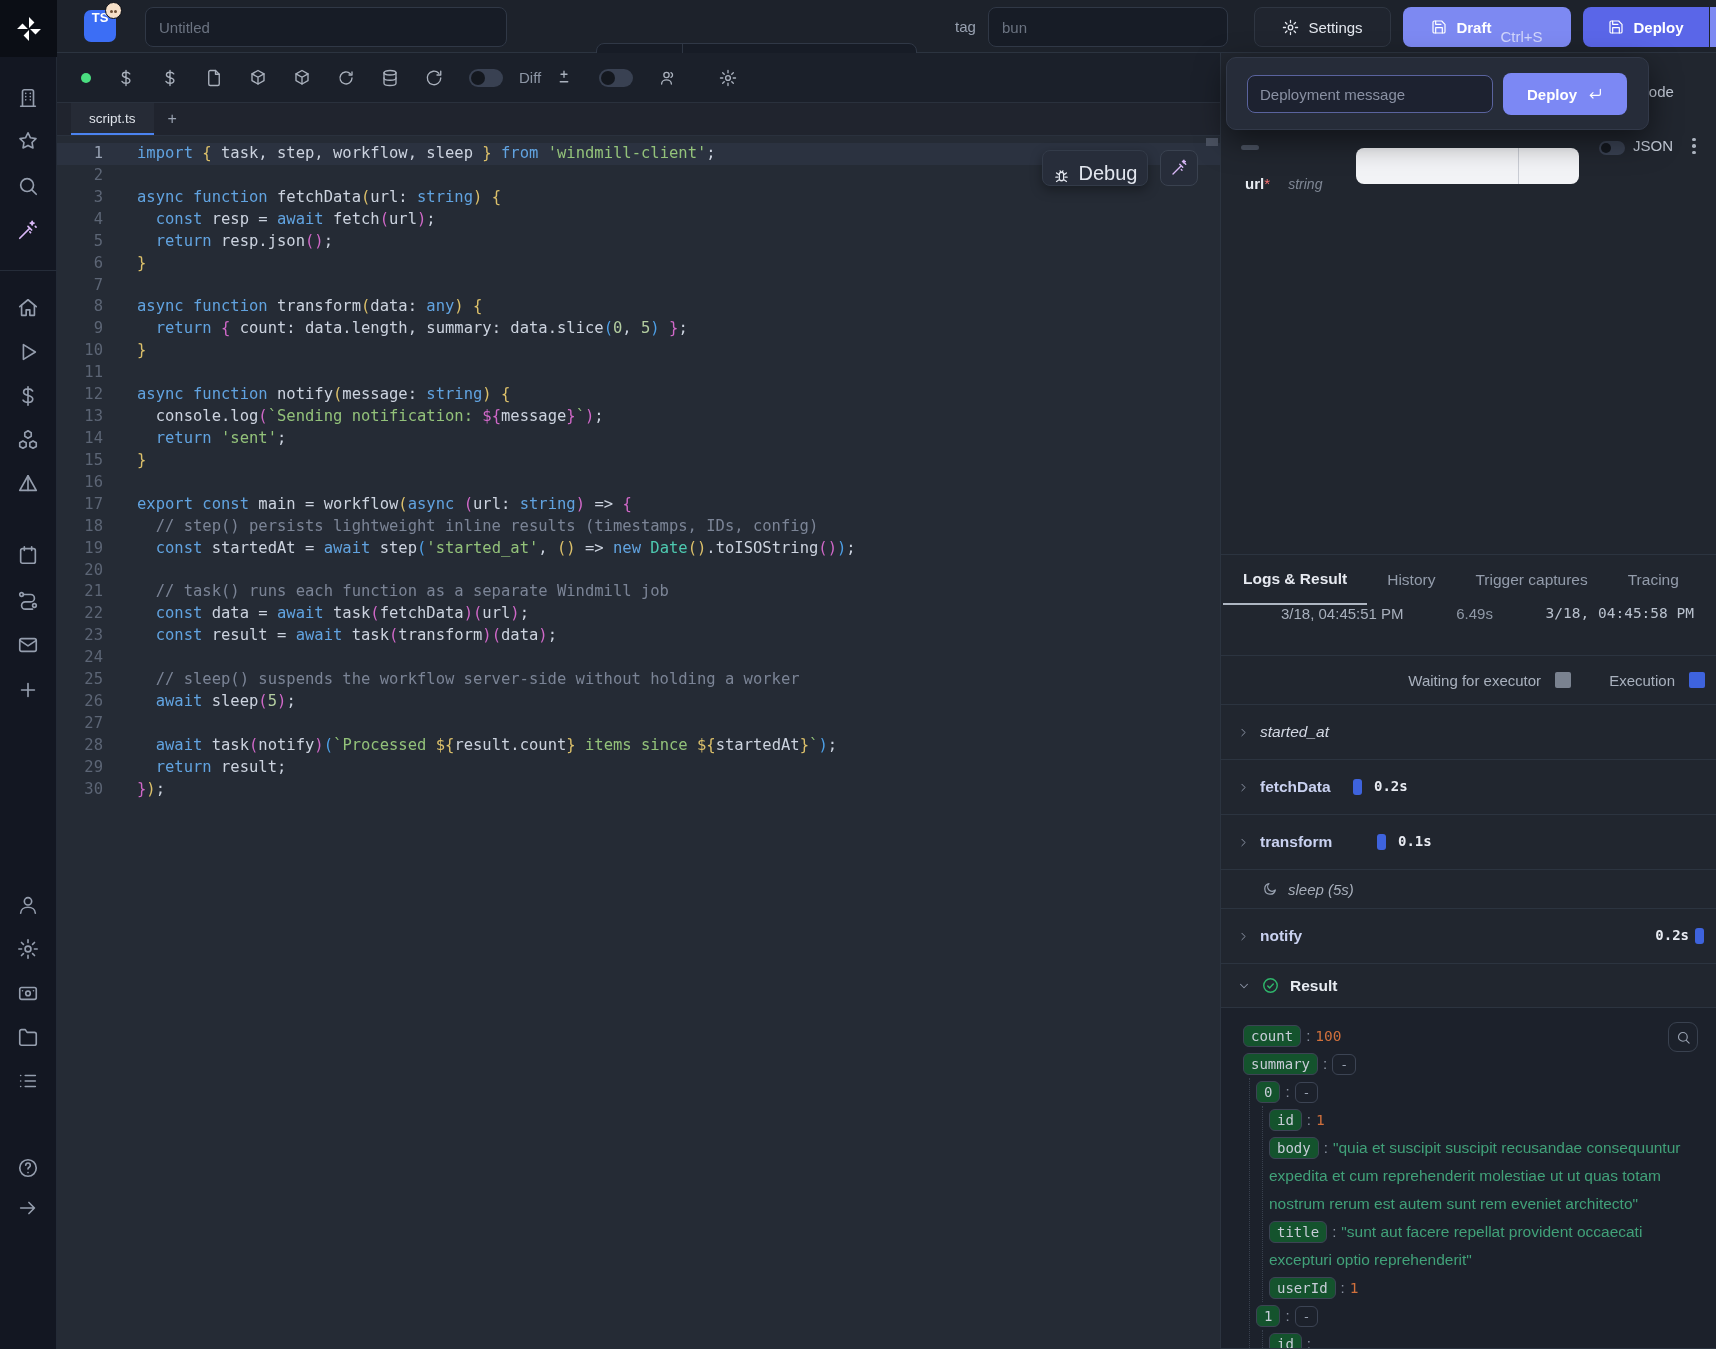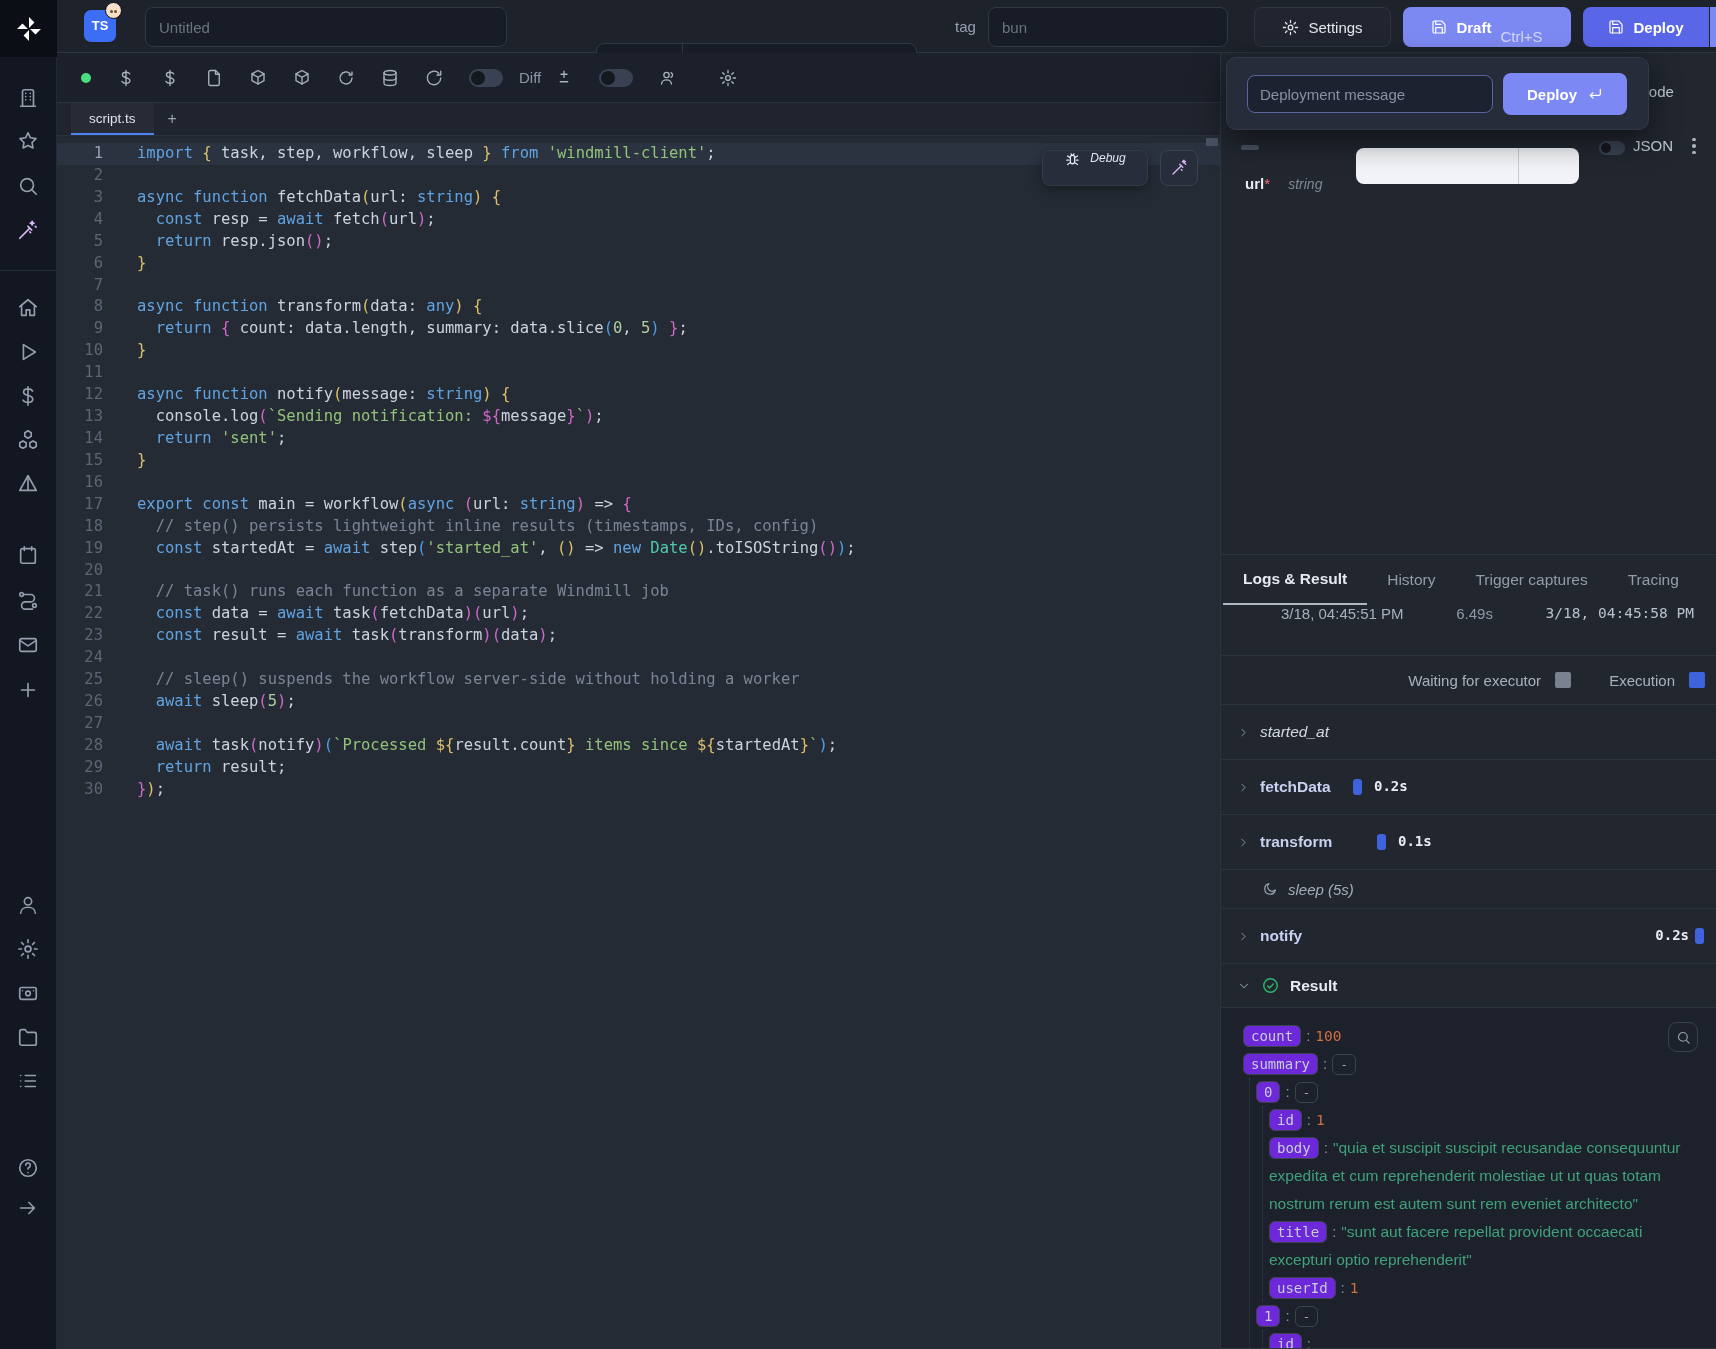--- a/index.html
+++ b/index.html
@@ -11,21 +11,21 @@
 
   
   #sidebar{position:absolute;left:0;top:0;width:57px;height:1349px;background:#131722;border-right:1px solid #232a36;z-index:5;}
   #logo-block{position:absolute;left:0;top:0;width:57px;height:57px;background:#0b0e15;display:flex;align-items:center;justify-content:center;}
   .side-ic{position:absolute;left:17px;width:22px;height:22px;color:#959eae;}
   .side-ic.active{color:#d9b8f7;}
   #side-sep{position:absolute;left:0;top:270px;width:57px;border-top:1px solid #252c39;}
 
   
   #topbar{position:absolute;left:57px;top:0;width:1659px;height:53px;background:#1d222b;border-bottom:1px solid #2c3440;}
-  #ts-badge{position:absolute;left:27px;top:10px;width:32px;height:32px;background:#3c6ef5;border-radius:7px;color:#fff;font-weight:bold;font-size:13px;display:flex;align-items:center;justify-content:center;padding-bottom:2px;}
+  #ts-badge{position:absolute;left:27px;top:10px;width:32px;height:32px;background:#3c6ef5;border-radius:7px;color:#fff;font-weight:bold;font-size:13px;display:flex;align-items:flex-start;justify-content:center;padding-bottom:2px;}
   #bun-badge{position:absolute;right:-6px;top:-8px;width:17px;height:17px;border-radius:50%;background:#f6e0c8;border:1px solid #0b0e15;}
   #bun-badge i{position:absolute;width:3px;height:3px;border-radius:50%;background:#6d4f35;top:7px;}
   #bun-badge i.l{left:4px}#bun-badge i.r{right:4px}
   .inp{background:#171c26;border:1px solid #303846;border-radius:8px;height:40px;color:#cfd5e0;font-size:15px;padding:0 13px;display:flex;align-items:center;}
   .ph{color:#6b7381;}
   #title-input{position:absolute;left:88px;top:7px;width:362px;}
   #path-group{position:absolute;left:539px;top:7px;width:321px;height:40px;background:#171c26;border:1px solid #303846;border-radius:8px;display:flex;align-items:center;margin-top:36px;}
   #path-left{display:flex;align-items:center;gap:9px;padding:0 15px;color:#dbe0e8;font-size:15px;height:100%;}
   #path-div{width:1px;height:100%;background:#2e3643;}
   #path-value{padding:0 14px;font-size:14.5px;color:#c6cdd8;}
@@ -54,21 +54,21 @@
   
   #editor{position:absolute;left:57px;top:136px;width:1163px;height:1213px;background:#252b35;overflow:hidden;}
   #code{padding-top:7px;font-family:"DejaVu Sans Mono",monospace;font-size:15.5px;white-space:pre;}
   .cl{display:flex;height:21.93px;line-height:21.93px;}
   .cl.active{background:#2b3240;}
   .ln{width:46px;text-align:right;color:#5c6575;flex:0 0 auto;user-select:none;}
   .cl.active .ln{color:#98a2b3;}
   .lt{padding-left:34px;}
   .tk-k{color:#61a3e0;} .tk-v{color:#ccd3df;} .tk-s{color:#93c27a;} .tk-c{color:#7b8496;}
   .tk-y{color:#dcc06a;} .tk-m{color:#d068c8;} .tk-b{color:#4d9fe6;} .tk-n{color:#b3cda0;} .tk-t{color:#4ec9b0;}
-  #debug-btn{position:absolute;left:985px;top:14px;width:106px;height:36px;background:#272d3a;border:1px solid #333b49;border-radius:8px;box-shadow:0 4px 12px rgba(0,0,0,.35);display:flex;align-items:flex-start;justify-content:center;gap:9px;font-size:12px;color:#e2e6ee;cursor:pointer;font-style:italic;}
+  #debug-btn{position:absolute;left:985px;top:14px;width:106px;height:36px;background:#272d3a;border:1px solid #333b49;border-radius:8px;box-shadow:0 4px 12px rgba(0,0,0,.35);display:flex;align-items:flex-end;justify-content:center;gap:9px;font-size:20px;color:#e2e6ee;cursor:pointer;}
   #wand-btn{position:absolute;left:1103px;top:14px;width:38px;height:36px;background:#272d3a;border:1px solid #3a4250;border-radius:8px;display:flex;align-items:center;justify-content:center;color:#d9b8f7;cursor:pointer;}
   #vscroll-thumb{position:absolute;left:1149px;top:2px;width:12px;height:8px;background:#4a5160;cursor:pointer;}
 
   
   #rp{position:absolute;left:1220px;top:53px;width:496px;height:1296px;background:#21262f;border-left:1px solid #2c3440;border-bottom:1px solid #2c3440;}
   #code-label{position:absolute;left:417px;top:30px;font-size:15px;color:#c3cad6;}
   #rp-dash{position:absolute;left:20px;top:92px;width:18px;height:5px;border-radius:3px;background:#4a5261;}
   #test-split{position:absolute;left:135px;top:95px;width:223px;height:36px;background:#f2f3f6;border-radius:8px;cursor:pointer;}
   #test-split i{position:absolute;left:162px;top:0;width:1px;height:100%;background:#c9ccd4;}
   #json-toggle{position:absolute;left:378px;top:88px;}
@@ -106,21 +106,21 @@
   .tbar{position:absolute;top:50%;margin-top:-8px;width:9px;height:16px;border-radius:3px;background:#3e63dd;}
   .tdur{position:absolute;top:50%;margin-top:-9px;font-family:"DejaVu Sans Mono",monospace;font-size:14px;font-weight:bold;color:#e8ebf2;}
   #result-row{height:44px;flex:0 0 auto;border-bottom:1px solid #2c3440;display:flex;align-items:center;gap:10px;padding-left:16px;cursor:pointer;}
   #result-row .step-chev{width:14px;height:14px;}
   #result-check{width:19px;height:19px;color:#2fb56b;}
   #result-label{font-size:15.5px;font-weight:bold;color:#e8ecf2;}
   
   #json-area{flex:1 1 auto;background:#1c212b;position:relative;overflow:hidden;padding:14px 26px 0 22px;}
   #json-search{position:absolute;right:18px;top:14px;width:30px;height:30px;border:1px solid #39414f;border-radius:9px;display:flex;align-items:center;justify-content:center;color:#9aa3b2;cursor:pointer;}
   .jrow{line-height:28px;font-size:15px;}
-  .jkey{display:inline-block;font-family:"DejaVu Sans Mono",monospace;font-size:14px;color:#c8cdd8;background:#6d28d9;border:1px solid #3c4454;border-radius:6px;padding:0 7px;line-height:20px;cursor:pointer;}
+  .jkey{display:inline-block;font-family:"DejaVu Sans Mono",monospace;font-size:14px;color:#c8cdd8;background:#14532d;border:1px solid #3c4454;border-radius:6px;padding:0 7px;line-height:20px;cursor:pointer;}
   .jcolon{color:#8a93a2;margin:0 5px 0 5px;}
   .jnum{font-family:"DejaVu Sans Mono",monospace;font-size:14.5px;color:#d0703c;}
   .jstr{color:#41a179;font-size:15.5px;}
   .jcollapse{display:inline-block;font-family:"DejaVu Sans Mono",monospace;font-size:13px;color:#9aa3b2;border:1px solid #3c4454;border-radius:6px;padding:0 7px;line-height:19px;cursor:pointer;}
   .jkids{margin-left:6px;padding-left:6px;border-left:1px dotted #39414f;}
 
   
   #deploy-popup{position:absolute;left:1226px;top:57px;width:423px;height:73px;background:#262c39;border:1px solid #323949;border-radius:10px;box-shadow:0 10px 30px rgba(0,0,0,.5);z-index:40;}
   #popup-input{position:absolute;left:20px;top:17px;width:246px;height:38px;background:#1d2230;border:1px solid #5a639e;border-radius:8px;display:flex;align-items:center;padding:0 12px;font-size:15px;color:#8a91a3;}
   #popup-deploy{position:absolute;right:21px;top:15px;width:124px;height:42px;background:#7c88f4;border-radius:8px;display:flex;align-items:center;justify-content:center;gap:10px;color:#fff;font-size:15px;font-weight:600;cursor:pointer;}

